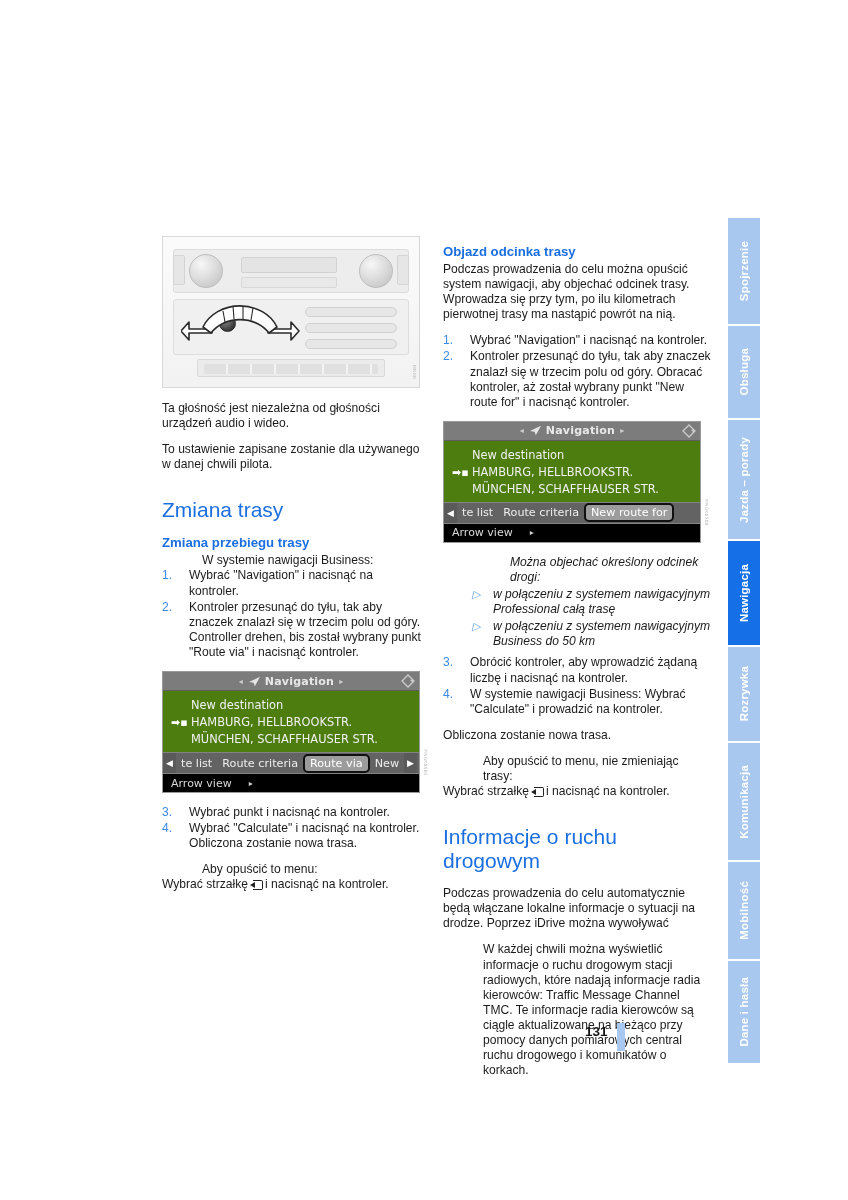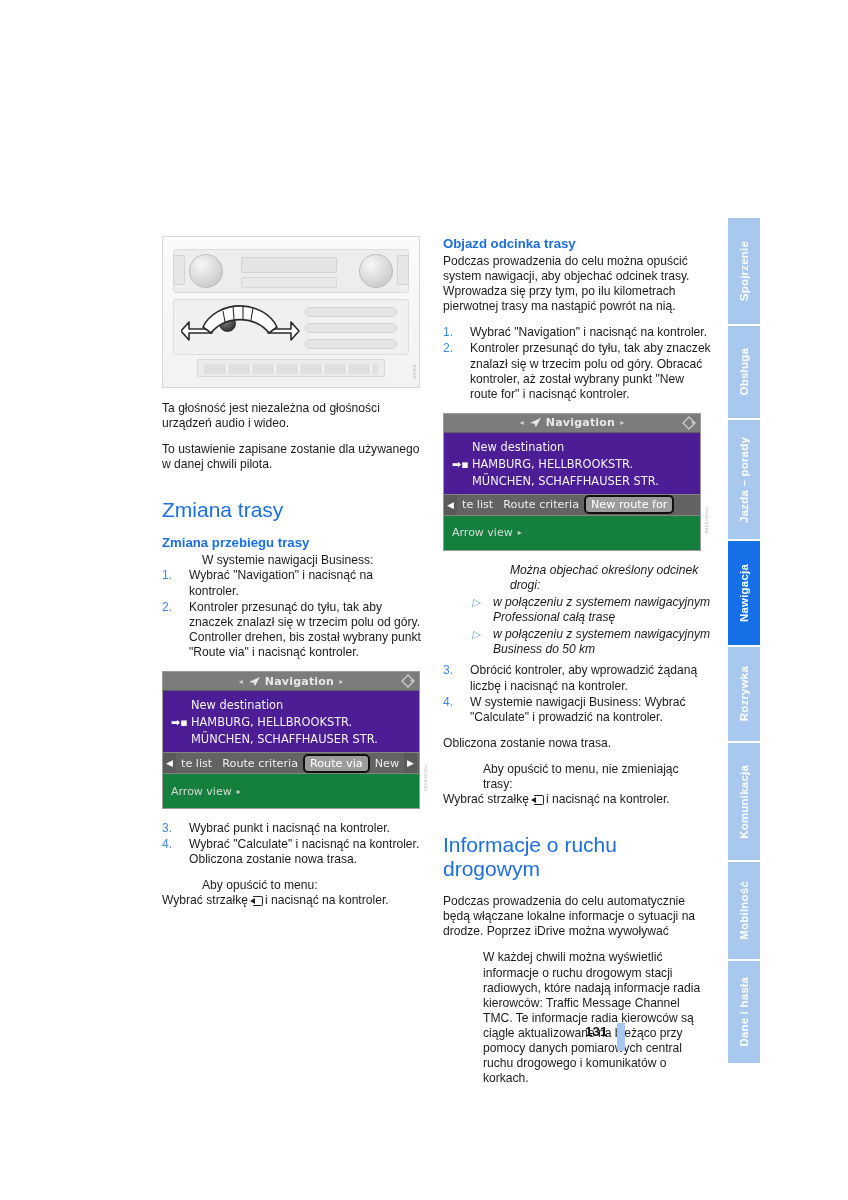--- a/index.html
+++ b/index.html
@@ -31,21 +31,21 @@
   .tab span {
     writing-mode: vertical-rl;
     transform: rotate(180deg);
     white-space: nowrap;
     display: block;
   }
   .tab.active { background: #1570e8; color: #ffffff; }
 
   
   .col-left  { position: absolute; left: 162px; top: 236px; width: 262px; }
-  .col-right { position: absolute; left: 443px; top: 236px; width: 268px; }
+  .col-right { position: absolute; left: 443px; top: 244px; width: 268px; }
 
   
   p, li, div.txt {
     font-size: 12.1px;
     line-height: 15.1px;
     color: #1b1b1b;
   }
   .para { margin-bottom: 11px; }
   .para.tight { margin-bottom: 0; margin-left: 40px; }
 
@@ -183,21 +183,21 @@
   .idrive .hdr .title {
     color: #e8e8e8; font-size: 11px; font-weight: bold; letter-spacing: .2px;
   }
   .idrive .hdr .chev { color: #cfcfcf; font-size: 8px; margin: 0 5px; }
   .idrive .hdr .navicon { color: #e0e0e0; font-size: 10px; margin-right: 4px; }
   .idrive .hdr .corner {
     position: absolute; right: 4px; top: 2px;
     width: 14px; height: 14px;
     color: #cdcdcd; font-size: 11px; line-height: 14px; text-align: center;
   }
-  .idrive .body { padding: 6px 0 4px 0; background: #4c1d95; }
+  .idrive .body { padding: 6px 0 4px 0; background: #4d7c0f; }
   .idrive .row {
     color: #f2f2f2; font-size: 11.4px; line-height: 17px;
     padding-left: 28px; position: relative; white-space: nowrap;
   }
   .idrive .row .mark {
     position: absolute; left: 8px; top: 0; color: #ffffff;
     font-size: 11px; line-height: 17px; font-weight: bold;
   }
   .idrive .bar {
     height: 21px; background: #636363;
@@ -211,22 +211,22 @@
   }
   .idrive .bar .it {
     color: #eeeeee; font-size: 11.2px; padding: 0 5px; white-space: nowrap;
   }
   .idrive .bar .it.sel {
     background: #9c9c9c; color: #ffffff;
     border: 2px solid #101010; border-radius: 5px;
     padding: 0 5px; line-height: 15px;
   }
   .idrive .footer {
-    height: 35px; background: #15803d; border-top: 1px solid #838383;
-    display: flex; align-items: center; padding-left: 8px;
+    height: 19px; background: #000000; border-top: 1px solid #838383;
+    display: flex; align-items: center; padding-left: 8px; gap: 12px;
   }
   .idrive .footer .ftxt { color: #d8d8d8; font-size: 11px; }
   .idrive .footer .fchev { color: #d0d0d0; font-size: 8px; margin-left: 5px; }
   .idrive .wm {
     position: absolute; right: -9px; bottom: 16px;
     writing-mode: vertical-rl;
     font-size: 4.4px; color: #b5b5b5; letter-spacing: .3px;
   }
 
   

